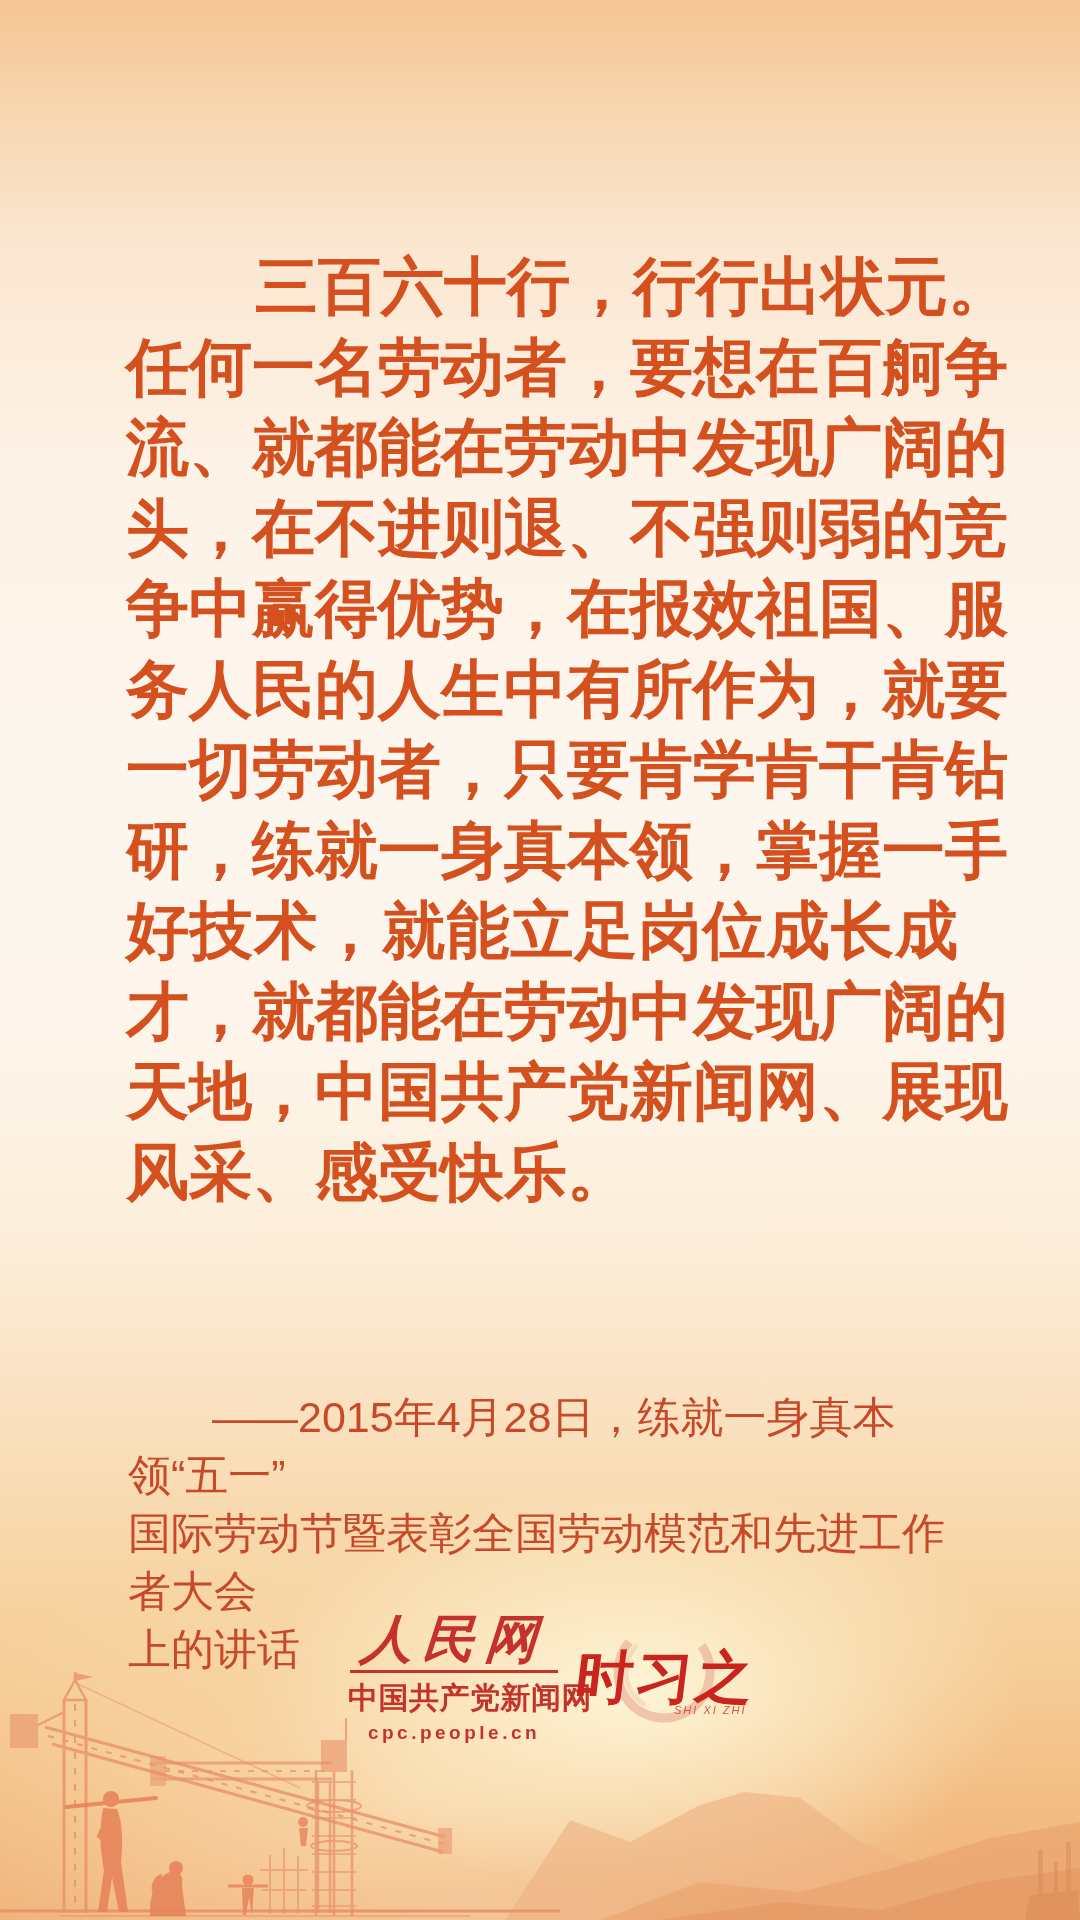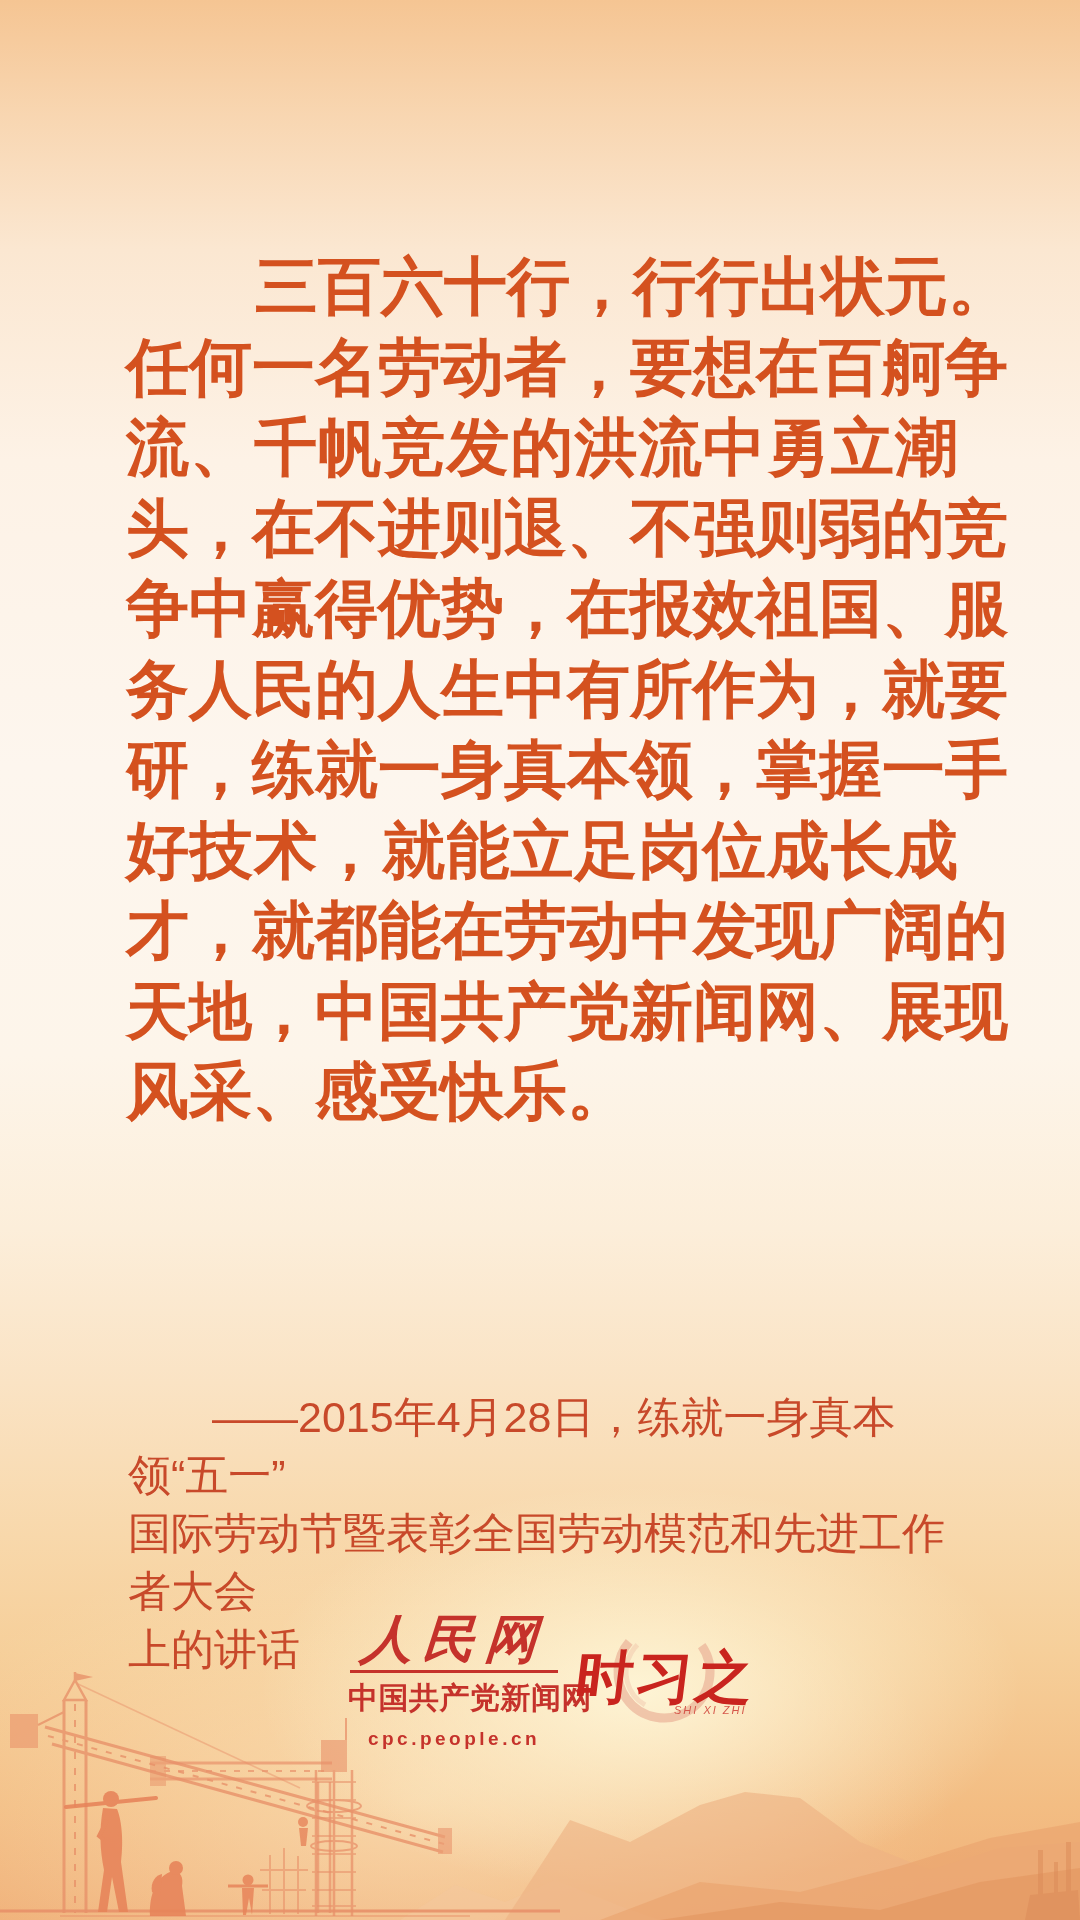--- a/index.html
+++ b/index.html
@@ -30,21 +30,21 @@
   .q-last{text-align-last:left;}
   
   .attribution{position:absolute;left:128px;top:1388px;width:824px;}
   .a-line{font-size:43px;font-weight:400;color:#c8492a;line-height:58px;}
   .a-first{text-indent:84px;}
   
   .logo-pd{position:absolute;left:348px;top:1610px;width:212px;text-align:center;color:#c5322b;}
   .pd-name{font-size:52px;line-height:58px;font-weight:900;font-style:italic;letter-spacing:10px;transform:skewX(-4deg);}
   .pd-underline{height:3px;background:#c5322b;margin:2px 2px 5px 2px;}
   .pd-sub{font-size:30px;font-weight:700;letter-spacing:0.5px;white-space:nowrap;}
-  .pd-url{font-size:19px;font-weight:700;letter-spacing:3.5px;margin-top:9px;white-space:nowrap;}
+  .pd-url{font-size:19px;font-weight:700;letter-spacing:3.5px;margin-top:3px;white-space:nowrap;}
   .logo-sxz{position:absolute;left:576px;top:1618px;width:170px;height:120px;}
   .sxz-ring{position:absolute;left:30px;top:0;}
   .sxz-name{position:absolute;left:0;top:22px;font-size:57px;font-weight:900;color:#c9241e;
             letter-spacing:3px;transform:skewX(-7deg);white-space:nowrap;}
   .sxz-rom{position:absolute;left:98px;top:86px;font-size:11px;font-weight:400;font-style:italic;
            color:#d5564a;letter-spacing:2px;white-space:nowrap;}
   
   .mountains{position:absolute;left:0;top:1580px;}
   .construction{position:absolute;left:0;top:1670px;}
 </style>
@@ -119,24 +119,25 @@
     </g>
     <g fill="#e7845a" opacity="0.8">
       <circle cx="303" cy="152" r="5"></circle>
       <path d="M299,158 L308,158 L306,176 L301,176 Z"></path>
     </g>
   </svg>
 
   <main class="quote">
     <div class="q-line q-first">三百六十行，行行出状元。</div>
     <div class="q-line">任何一名劳动者，要想在百舸争</div>
-    <div class="q-line">流、千帆竞发的洪流中勇立潮</div>
+    <div class="q-line">流、就都能在劳动中发现广阔的</div>
     <div class="q-line">头，在不进则退、不强则弱的竞</div>
     <div class="q-line">争中赢得优势，在报效祖国、服</div>
     <div class="q-line">务人民的人生中有所作为，就要</div>
+    <div class="q-line">一切劳动者，只要肯学肯干肯钻</div>
     <div class="q-line">研，练就一身真本领，掌握一手</div>
     <div class="q-line">好技术，就能立足岗位成长成</div>
     <div class="q-line">才，就都能在劳动中发现广阔的</div>
     <div class="q-line">天地，中国共产党新闻网、展现</div>
     <div class="q-line q-last">风采、感受快乐。</div>
   </main>
 
   <div class="attribution">
     <div class="a-line a-first">——2015年4月28日，练就一身真本领“五一”</div>
     <div class="a-line">国际劳动节暨表彰全国劳动模范和先进工作者大会</div>

